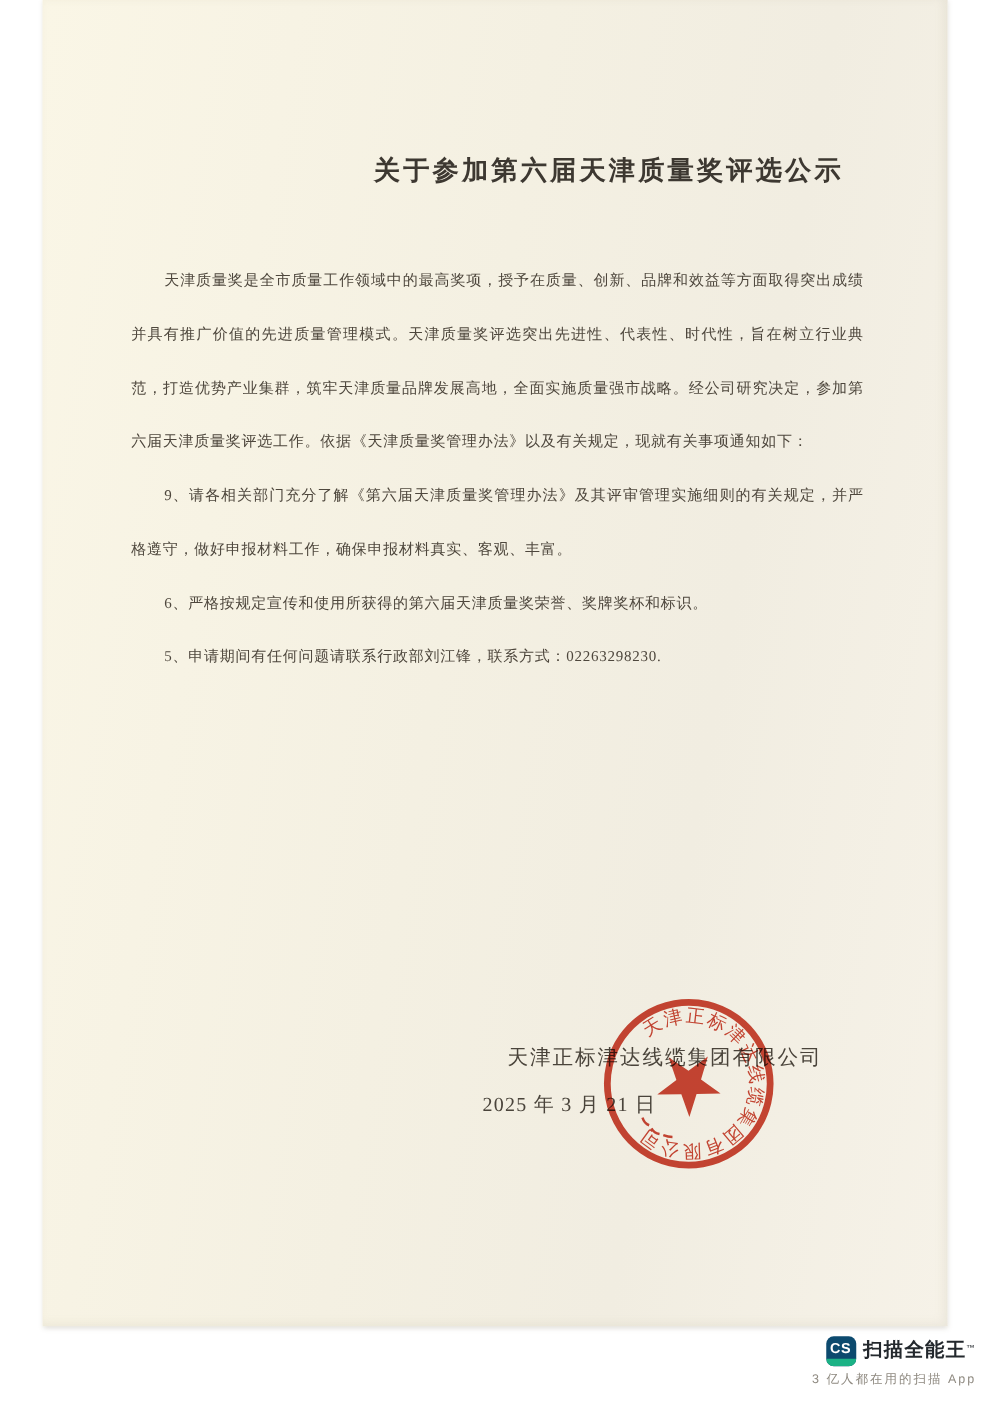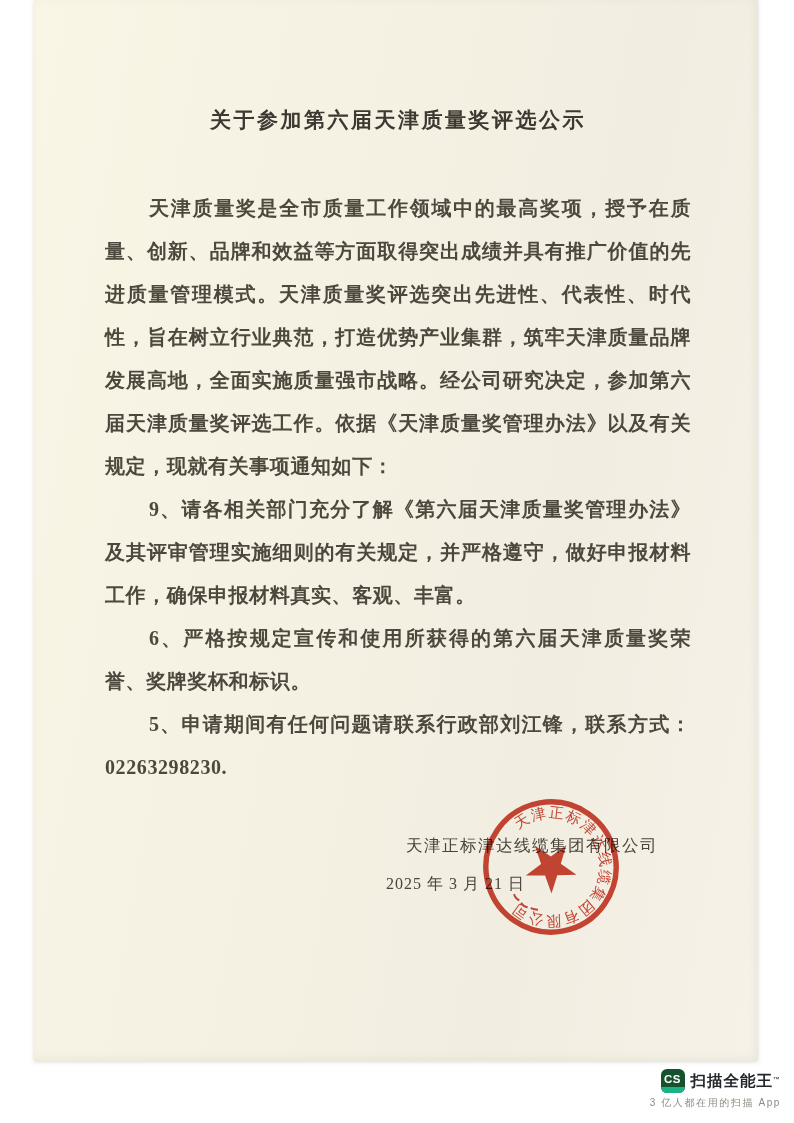--- a/index.html
+++ b/index.html
@@ -17,37 +17,36 @@
     width:724px;height:1061px;
     background:linear-gradient(100deg,#faf6e6 0%,#f4f0e2 45%,#f1ede1 70%,#f6f2e8 100%);
     box-shadow:0 1px 4px rgba(120,110,90,.25), inset -3px -2px 8px rgba(160,150,125,.12);
   }
   .content{
     position:absolute;
     left:71px;top:0;
     width:586px;
   }
   .doc-title{
-    margin:0;
+    margin:16px;
     padding-top:105px;
-    text-align:center;
+    text-align:right;
     font-size:21px;
     font-weight:600;
     letter-spacing:2.5px;
     color:#3d3831;
     line-height:30px;
   }
   .body-text{
     margin-top:52px;
-    font-size:20px;
+    font-size:12px;
     line-height:43px;
     color:#4e473d;
     text-align:justify;
     letter-spacing:.6px;
-    font-weight:bold;
   }
   .para{ text-indent:2.2em; margin:0; }
   
   .sig-company{
     position:absolute;
     top:835px; right:100px;
     font-size:16.5px;
     letter-spacing:1.5px;
     color:#4a443b;
   }
@@ -73,21 +72,21 @@
     text-align:center;
     font-family:"Liberation Sans","DejaVu Sans",sans-serif;
   }
   .wm-row{
     display:flex;align-items:center;gap:6px;justify-content:flex-end;
   }
   .wm-badge{
     position:relative;
     width:24px;height:24px;
     border-radius:6px;
-    background:#14532d;
+    background:#0c4a6e;
     overflow:hidden;
     flex:0 0 auto;
   }
   .wm-badge-cs{
     position:absolute;left:0;top:1px;width:100%;height:17px;
     color:#ffffff;font-size:11.5px;font-weight:bold;
     display:flex;align-items:center;justify-content:center;
     letter-spacing:.5px;
   }
   .wm-badge-strip{

